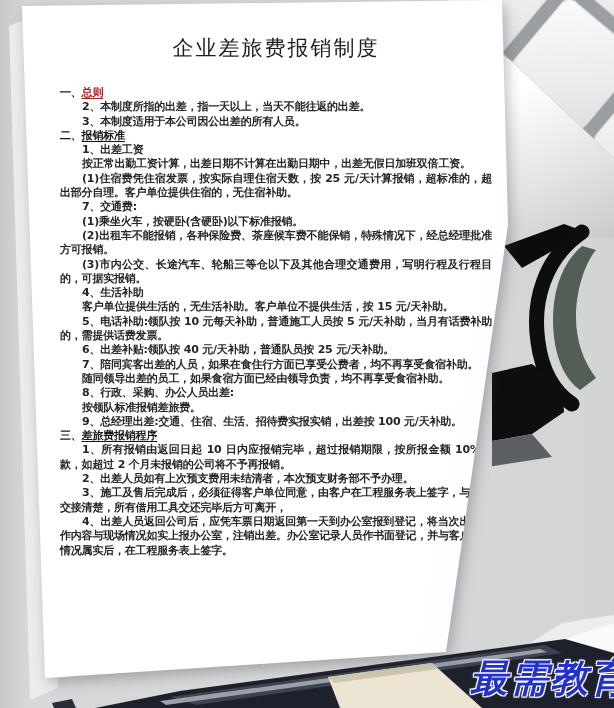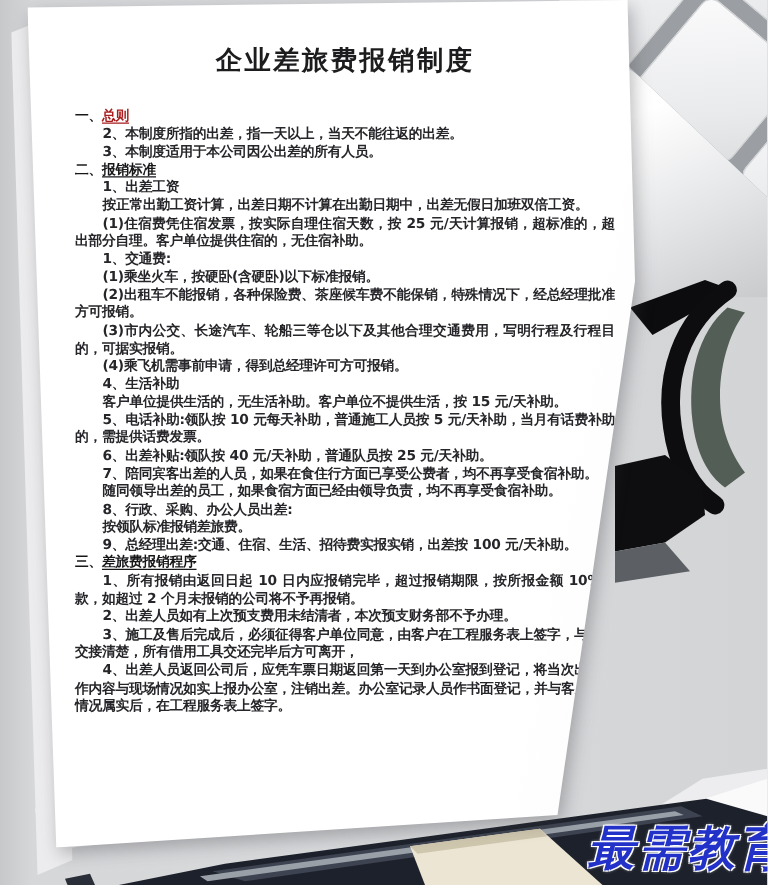--- a/index.html
+++ b/index.html
@@ -25,21 +25,21 @@
   .behind-sheet{left:0;top:0;width:614px;height:708px;z-index:5;
     clip-path:polygon(9px 26px,34px 16px,58px 688px,30px 700px);
     background:#ececee;filter:drop-shadow(-2px 2px 3px rgba(0,0,0,.18));}
   
   .page-wrap{left:0;top:0;width:614px;height:708px;z-index:6;
     filter:drop-shadow(3px 5px 7px rgba(60,60,65,.35));}
   .page{position:absolute;left:0;top:0;width:614px;height:708px;
     clip-path:polygon(22px 6px,502px 0px,508px 225px,446px 652px,45px 678px);
     background:linear-gradient(100deg,#ffffff 70%,#f7f7f8);}
   .doc-title{position:absolute;left:60px;top:34px;width:432px;text-align:center;
-    font-family:"DejaVu Serif",serif;font-weight:bold;font-size:21px;
+    font-family:"DejaVu Serif",serif;font-weight:normal;font-size:21px;
     letter-spacing:2px;color:#1c1c1e;}
   .doc-body{position:absolute;left:60px;top:86px;width:432px;
     font-size:11px;line-height:14.3px;color:#26262a;font-weight:600;
     letter-spacing:-0.2px;}
   .doc-body p{margin:0;text-indent:2em;text-align:justify;}
   .sec-heading{font-weight:bold;font-size:11px;color:#17171a;}
   .sec-title{text-decoration:underline;text-underline-offset:2px;}
   
   .watermark{left:470px;top:653px;z-index:10;font-family:"DejaVu Serif",serif;
     font-style:italic;font-weight:bold;font-size:38px;letter-spacing:2px;
@@ -93,25 +93,24 @@
   <div class="page">
     <div class="doc-title">企业差旅费报销制度</div>
     <div class="doc-body">
         <div class="sec-heading"><span>一、</span><span class="sec-title" style="color: rgb(168, 29, 29);">总则</span></div>
         <p>2、本制度所指的出差，指一天以上，当天不能往返的出差。</p>
         <p>3、本制度适用于本公司因公出差的所有人员。</p>
         <div class="sec-heading"><span>二、</span><span class="sec-title">报销标准</span></div>
         <p>1、出差工资</p>
         <p>按正常出勤工资计算，出差日期不计算在出勤日期中，出差无假日加班双倍工资。</p>
         <p>(1)住宿费凭住宿发票，按实际自理住宿天数，按 25 元/天计算报销，超标准的，超出部分自理。客户单位提供住宿的，无住宿补助。</p>
-        <p>1、交通费:</p>
+        <p>7、交通费:</p>
         <p>(1)乘坐火车，按硬卧(含硬卧)以下标准报销。</p>
         <p>(2)出租车不能报销，各种保险费、茶座候车费不能保销，特殊情况下，经总经理批准方可报销。</p>
         <p>(3)市内公交、长途汽车、轮船三等仓以下及其他合理交通费用，写明行程及行程目的，可据实报销。</p>
-        <p>(4)乘飞机需事前申请，得到总经理许可方可报销。</p>
         <p>4、生活补助</p>
         <p>客户单位提供生活的，无生活补助。客户单位不提供生活，按 15 元/天补助。</p>
         <p>5、电话补助:领队按 10 元每天补助，普通施工人员按 5 元/天补助，当月有话费补助的，需提供话费发票。</p>
         <p>6、出差补贴:领队按 40 元/天补助，普通队员按 25 元/天补助。</p>
         <p>7、陪同宾客出差的人员，如果在食住行方面已享受公费者，均不再享受食宿补助。</p>
         <p>随同领导出差的员工，如果食宿方面已经由领导负责，均不再享受食宿补助。</p>
         <p>8、行政、采购、办公人员出差:</p>
         <p>按领队标准报销差旅费。</p>
         <p>9、总经理出差:交通、住宿、生活、招待费实报实销，出差按 100 元/天补助。</p>
         <div class="sec-heading"><span>三、</span><span class="sec-title">差旅费报销程序</span></div>

